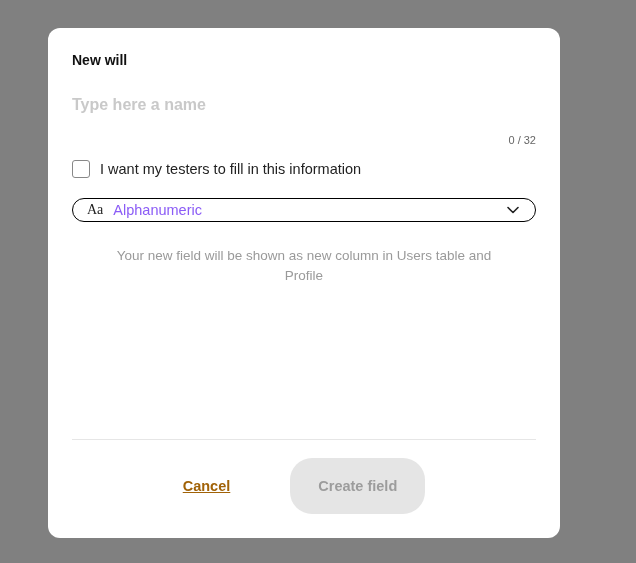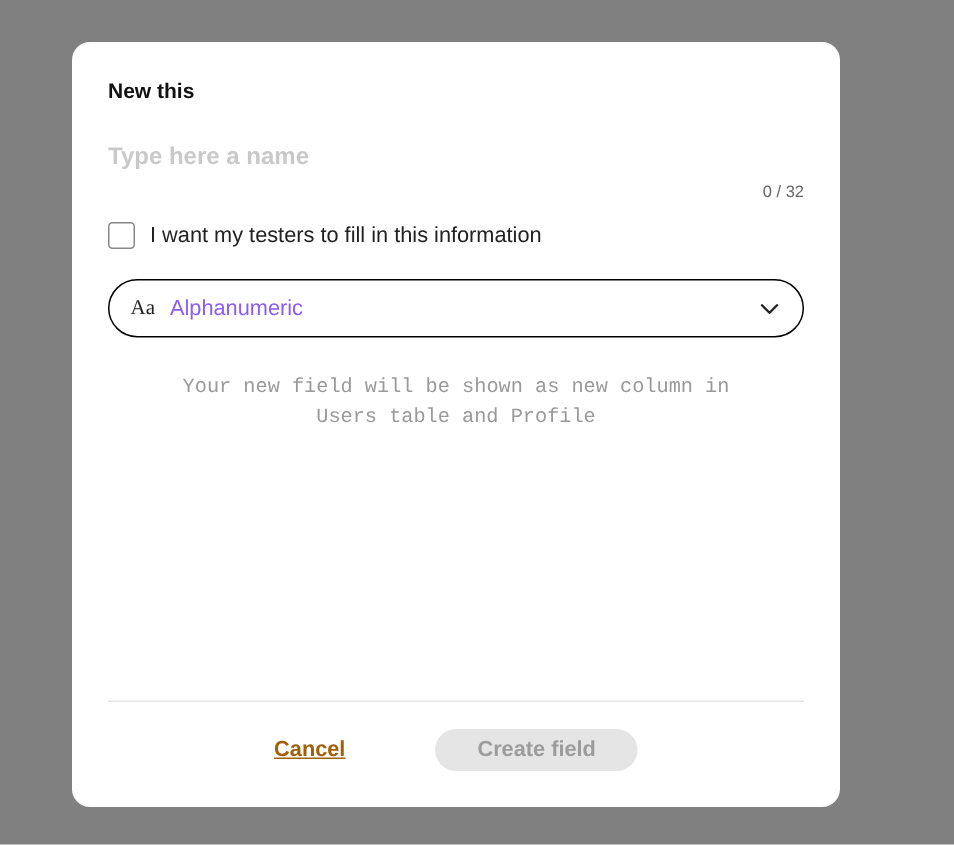--- a/index.html
+++ b/index.html
@@ -30,21 +30,21 @@
   }
   .name-input {
     width: 100%;
     border: none;
     outline: none;
     font-size: 16px;
     font-weight: 400;
     color: #333;
     background: transparent;
     padding: 0;
-    margin-bottom: 8px;
+    margin-bottom: 20px;
   }
   .name-input::placeholder {
     color: #c9c9c9;
     font-weight: 600;
   }
   .counter-row {
     display: flex;
     justify-content: flex-end;
     font-size: 11px;
     color: #666;
@@ -66,21 +66,21 @@
     flex-shrink: 0;
   }
   .checkbox-label {
     font-size: 14.5px;
     color: #222;
   }
   .select {
     width: 100%;
     border: 1.5px solid #000;
     border-radius: 20px;
-    height: 39px;
+    height: 24px;
     display: flex;
     align-items: center;
     padding: 0 14px;
     gap: 10px;
     cursor: pointer;
     margin-bottom: 24px;
   }
   .select-icon {
     font-family: Georgia, "Times New Roman", serif;
     font-size: 14px;
@@ -95,21 +95,20 @@
   .select-chevron {
     flex-shrink: 0;
     display: flex;
   }
   .info-text {
     text-align: center;
     font-size: 13.5px;
     color: #9a9a9a;
     line-height: 1.45;
     padding: 0 30px;
-    font-family: Liberation Mono, monospace;
   }
   .spacer { flex: 1; }
   .footer-divider {
     height: 1px;
     background: #e6e6e6;
     margin-bottom: 18px;
   }
   .footer {
     display: flex;
     justify-content: center;
@@ -121,33 +120,33 @@
     font-weight: 600;
     color: #a16207;
     text-decoration: underline;
     cursor: pointer;
   }
   .create-btn {
     background: #e5e5e5;
     color: #9c9c9c;
     border: none;
     border-radius: 22px;
-    height: 28px;
+    height: 56px;
     padding: 0 28px;
     font-size: 14.5px;
     font-weight: 600;
     cursor: pointer;
   }
 </style>
 </head>
 <body>
 
 <div class="modal">
 
-  <div class="modal-title">New this</div>
+  <div class="modal-title">New will</div>
 
   <input class="name-input" type="text" placeholder="Type here a name" style="">
 
   <div class="counter-row">0 / 32</div>
 
   <div class="checkbox-row">
     <div class="checkbox"></div>
     <span class="checkbox-label">I want my testers to fill in this information</span>
   </div>
 

